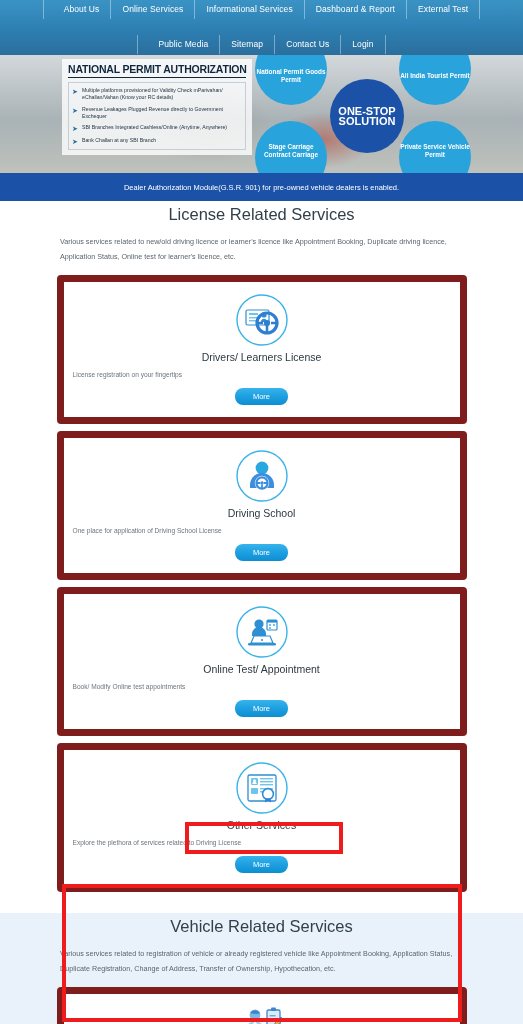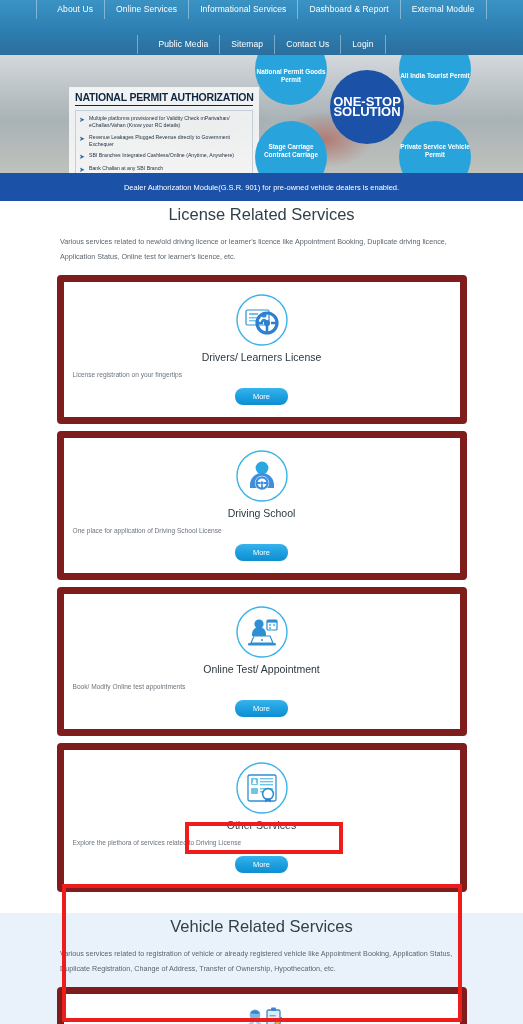--- a/index.html
+++ b/index.html
@@ -50,25 +50,24 @@
       radial-gradient(ellipse 70px 40px at 62% 72%, rgba(180,70,55,.55), transparent 70%),
       radial-gradient(ellipse 90px 55px at 40% 60%, rgba(150,150,150,.5), transparent 70%),
       linear-gradient(180deg,#d3d8db 0%, #a9b2b6 55%, #bfc2bc 100%);
       filter: blur(.4px);
   }
   .hero-inner {
     position: absolute; left: 62px; right: 58px; top: 0; bottom: 0;
   }
   .permit-panel {
     position: absolute;
-    left: 7px; top: 4px;
+    left: 0; top: 4px;
     width: 190px;
     background: rgba(255,255,255,0.80);
     padding: 4px 6px 5px 6px;
-    margin-top: 28px;
   }
   .permit-title {
     font-size: 10.5px;
     font-weight: bold;
     color: #10263e;
     letter-spacing: -.2px;
     border-bottom: 1.6px solid #10263e;
     padding-bottom: 2px;
     margin-bottom: 4px;
     white-space: nowrap;
@@ -93,28 +92,28 @@
     font-size: 6.4px; font-weight: bold; line-height: 8px;
   }
   .b-tl { width: 72px; height: 72px; left: 193px; top: -22px; }
   .b-tr { width: 72px; height: 72px; left: 337px; top: -22px; }
   .b-bl { width: 72px; height: 72px; left: 193px; top: 66px; }
   .b-br { width: 72px; height: 72px; left: 337px; top: 66px; }
   .b-tl span, .b-tr span { margin-top: 14px; }
   .b-bl span, .b-br span { margin-bottom: 12px; }
   .bubble-center {
     position: absolute;
-    left: 268px; top: 15px;
+    left: 268px; top: 24px;
     width: 74px; height: 74px;
     border-radius: 50%;
     background: #1b52a8;
     color: #fff;
     display: flex; align-items: center; justify-content: center;
     text-align: center;
-    font-size: 13px; font-weight: bold; line-height: 10px;
+    font-size: 11px; font-weight: bold; line-height: 10px;
     z-index: 3;
   }
 
   
   .notice {
     background: #1b52a8;
     height: 28px;
     display: flex; align-items: center; justify-content: center;
   }
   .notice-text { color: #fff; font-size: 7.5px; }
@@ -178,21 +177,21 @@
 <body>
 
 <div class="page">
 
   <div class="topnav">
     <div class="navrow">
       <a class="navitem">About Us</a>
       <a class="navitem">Online Services</a>
       <a class="navitem">Informational Services</a>
       <a class="navitem">Dashboard &amp; Report</a>
-      <a class="navitem">External Module</a>
+      <a class="navitem">External Test</a>
     </div>
     <div class="navrow row2">
       <a class="navitem">Public Media</a>
       <a class="navitem">Sitemap</a>
       <a class="navitem">Contact Us</a>
       <a class="navitem">Login</a>
     </div>
   </div>
 
   <div class="hero">

